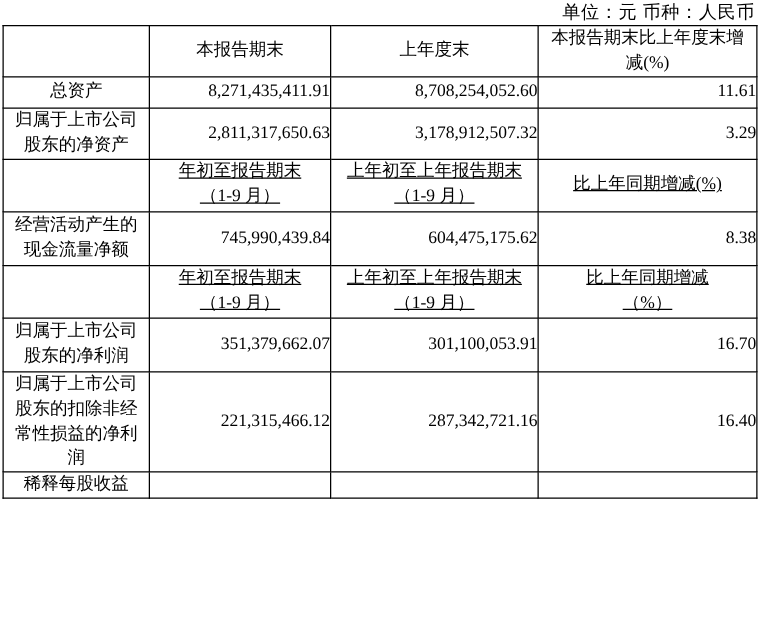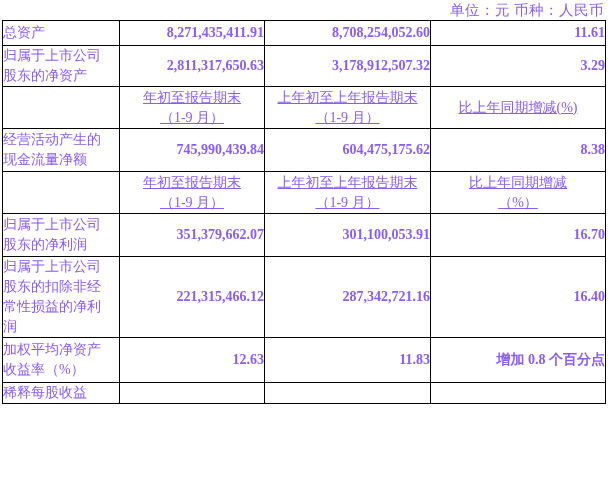--- a/index.html
+++ b/index.html
@@ -5,21 +5,21 @@
   html, body {
     margin: 0;
     padding: 0;
     background: #ffffff;
   }
   .page {
     position: relative;
     width: 611px;
     height: 497px;
     background: #ffffff;
-    color: #8b5cf6;
+    color: #000000;
     font-family: "Liberation Serif", "DejaVu Serif", serif;
     overflow: hidden;
   }
   .unit-note {
     height: 20px;
     line-height: 20px;
     text-align: right;
     padding-right: 7px;
     font-size: 14.5px;
     letter-spacing: 0.5px;
@@ -34,28 +34,27 @@
     border: 1px solid #000000;
     font-size: 14px;
     line-height: 1.42;
     padding: 0;
     vertical-align: middle;
     white-space: pre-line;
     overflow: hidden;
     box-sizing: border-box;
   }
   td.label {
-    text-align: left;
+    text-align: center;
     padding-left: 6px;
     padding-right: 2px;
   }
   td.num {
     text-align: right;
     padding-right: 9px;
-    font-weight: bold;
   }
   td.head {
     text-align: center;
   }
   
   tr.h36 { height: 36px; }
   tr.h25 { height: 25px; }
   tr.h41 { height: 41px; }
   tr.h42 { height: 42px; text-decoration: underline; }
   tr.h43 { height: 43px; }
@@ -73,20 +72,27 @@
 
   <table class="fin">
     <colgroup>
       <col style="width:117px">
       <col style="width:145px">
       <col style="width:166px">
       <col style="width:175px">
     </colgroup>
     <tbody>
 
+      <tr class="h36">
+        <td class="head"></td>
+        <td class="head">本报告期末</td>
+        <td class="head">上年度末</td>
+        <td class="head">本报告期末比上年度末增
+减(%)</td>
+      </tr>
 
       <tr class="h25">
         <td class="label">总资产</td>
         <td class="num">8,271,435,411.91</td>
         <td class="num">8,708,254,052.60</td>
         <td class="num">11.61</td>
       </tr>
 
       <tr class="h41">
         <td class="label">归属于上市公司
@@ -135,27 +141,20 @@
       <tr class="h70">
         <td class="label">归属于上市公司
 股东的扣除非经
 常性损益的净利
 润</td>
         <td class="num">221,315,466.12</td>
         <td class="num">287,342,721.16</td>
         <td class="num">16.40</td>
       </tr>
 
-      <tr class="h45">
-        <td class="label">加权平均净资产
-收益率（%）</td>
-        <td class="num">12.63</td>
-        <td class="num">11.83</td>
-        <td class="num">增加 0.8 个百分点</td>
-      </tr>
 
 
       <tr class="h21">
         <td class="label">稀释每股收益</td>
         <td class="num"></td>
         <td class="num"></td>
         <td class="num"></td>
       </tr>
 
     </tbody>

